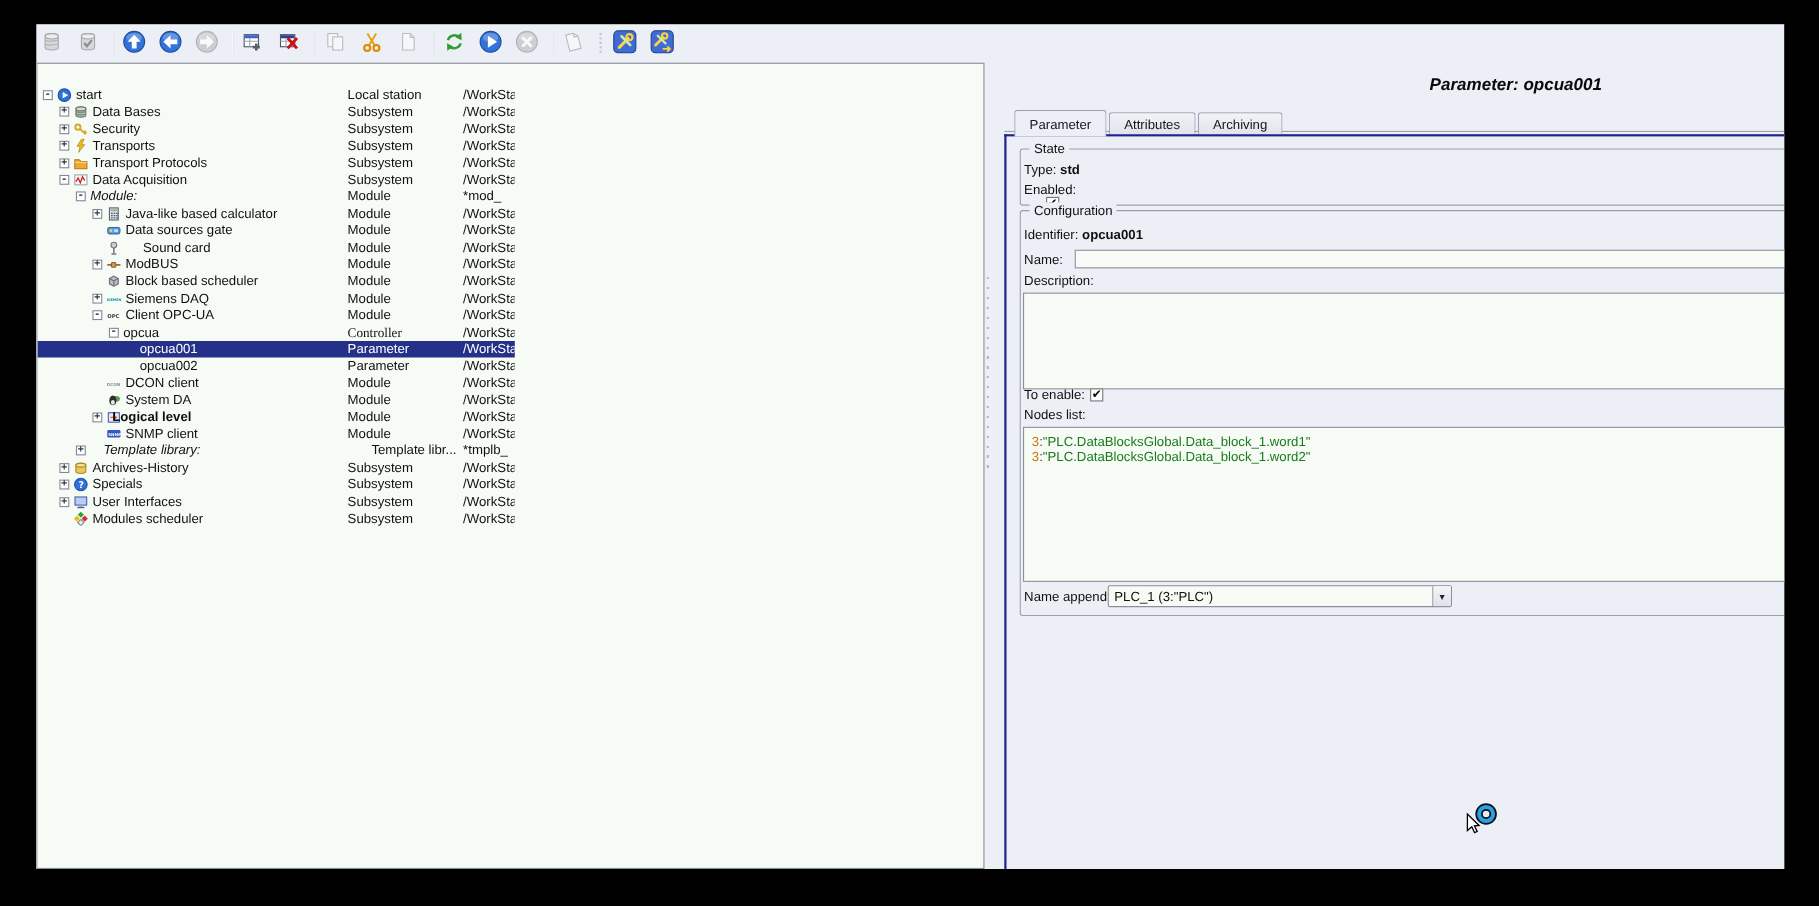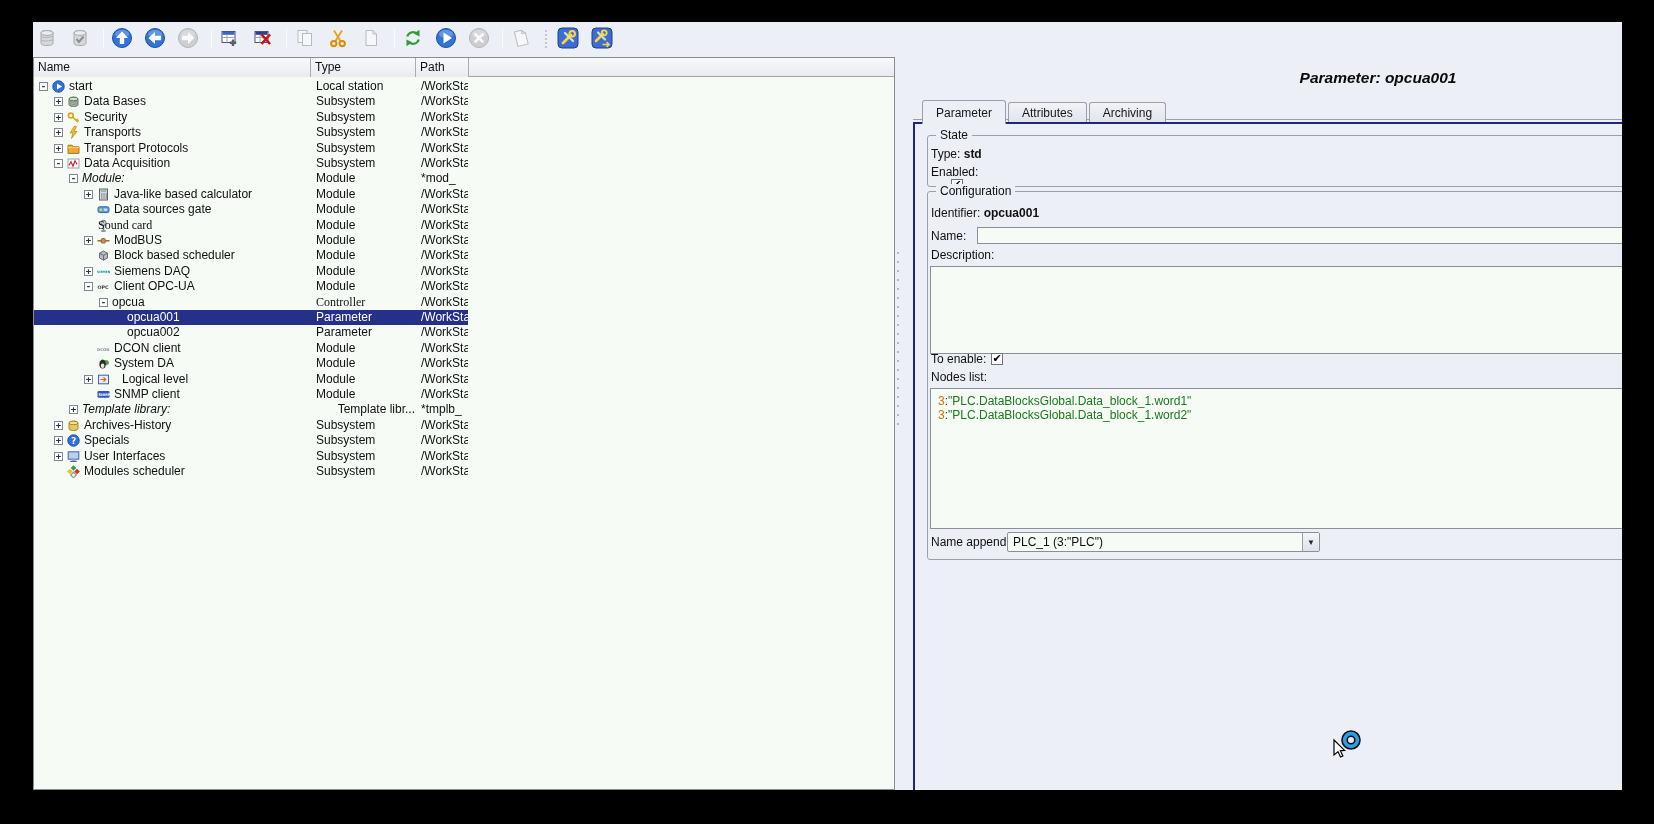--- a/index.html
+++ b/index.html
@@ -200,25 +200,20 @@
               <rect x="2" y="2" width="20" height="20" rx="4" fill="#3e6cd4" stroke="#1c3f8a"></rect>
               <path d="M6 15 L13 8" stroke="#ffd23e" stroke-width="2.6" stroke-linecap="round"></path>
               <circle cx="14.2" cy="6.8" r="2.5" fill="none" stroke="#ffd23e" stroke-width="1.8"></circle>
               <path d="M8 6.5 L15 13.5" stroke="#cfe7a8" stroke-width="2.2" stroke-linecap="round"></path>
               <path d="M12.5 18.5 h6.5 m-2.4 -2.4 l2.4 2.4 l-2.4 2.4" stroke="#ffd23e" stroke-width="1.6" fill="none"></path>
             </svg></span>
         </div>
       </div>
 
     <div class="tree">
-      <div class="thead">
-        <div class="thsec" style="left:0;width:277px;">Name</div>
-        <div class="thsec" style="left:277px;width:105px;">Type</div>
-        <div class="thsec" style="left:382px;width:53px;">Path</div>
-      </div>
       <div class="trows" id="treeRows">
           <div class="trow" style="top: 2px;">
             <div class="cell c-name">
               <span class="exp" style="left: 5px;">-</span>
               <span class="ticon" style="left: 18px;"><svg width="13" height="13" viewBox="0 0 13 13">
                   <circle cx="6.5" cy="6.5" r="5.7" fill="#2f72d8" stroke="#1a4ea8"></circle>
                   <polygon points="5,3.6 10,6.5 5,9.4" fill="#fff"></polygon>
                 </svg></span>
               <span class="tlabel" style="left: 35px;">start</span>
             </div>
@@ -317,21 +312,21 @@
             </div>
             <div class="cell c-type" style="padding-left: 5px;">Module</div>
             <div class="cell c-path" style="padding-left: 5px;">/WorkStation...</div>
           </div>
           <div class="trow" style="top: 140.6px;">
             <div class="cell c-name">
               <span class="ticon" style="left: 63px;"><svg width="13" height="13" viewBox="0 0 13 13">
                   <circle cx="6.5" cy="3.8" r="2.6" fill="#c8ccd4" stroke="#70757e"></circle>
                   <path d="M6.5 6.4 V11 M4.3 12 h4.4" stroke="#70757e" stroke-width="1.4" fill="none"></path>
                 </svg></span>
-              <span class="tlabel" style="left: 64px; font-family: Liberation Serif, serif;">Sound card</span>
+              <span class="tlabel" style="left: 96px;">Sound card</span>
             </div>
             <div class="cell c-type" style="padding-left: 5px;">Module</div>
             <div class="cell c-path" style="padding-left: 5px;">/WorkStation...</div>
           </div>
           <div class="trow" style="top: 156px;">
             <div class="cell c-name">
               <span class="exp" style="left: 50px;">+</span>
               <span class="ticon" style="left: 63px;"><svg width="13" height="13" viewBox="0 0 13 13">
                   <path d="M0.5 6.8 h4 M8.5 6.8 h4" stroke="#9a6a30" stroke-width="1.6"></path>
                   <rect x="4.3" y="4.6" width="4" height="4.4" rx="1" fill="#c89858" stroke="#8a6028"></rect>
@@ -419,40 +414,40 @@
             <div class="cell c-type" style="padding-left: 5px;">Module</div>
             <div class="cell c-path" style="padding-left: 5px;">/WorkStation...</div>
           </div>
           <div class="trow" style="top: 294.6px;">
             <div class="cell c-name">
               <span class="exp" style="left: 50px;">+</span>
               <span class="ticon" style="left: 63px;"><svg width="13" height="13" viewBox="0 0 13 13">
                   <rect x="1.5" y="2.2" width="10" height="8.6" fill="#e8ecf8" stroke="#4a5fae"></rect>
                   <path d="M3.5 6.5 h5.2 m-2.2 -2.2 l2.2 2.2 l-2.2 2.2" stroke="#d06820" fill="none" stroke-width="1.2"></path>
                 </svg></span>
-              <span class="tlabel" style="left: 88px;">Logical level</span>
+              <span class="tlabel" style="left: 68px; font-weight: bold;">Logical level</span>
             </div>
             <div class="cell c-type" style="padding-left: 5px;">Module</div>
             <div class="cell c-path" style="padding-left: 5px;">/WorkStation...</div>
           </div>
           <div class="trow" style="top: 310px;">
             <div class="cell c-name">
               <span class="ticon" style="left: 63px;"><svg width="13" height="13" viewBox="0 0 13 13">
                   <rect x="0.5" y="3" width="12" height="6.8" rx="1.2" fill="#3058c8"></rect>
                   <text x="1.4" y="8.3" font-size="3.6" font-weight="bold" fill="#fff" font-family="DejaVu Sans">SNMP</text>
                 </svg></span>
               <span class="tlabel" style="left: 80px;">SNMP client</span>
             </div>
             <div class="cell c-type" style="padding-left: 5px;">Module</div>
             <div class="cell c-path" style="padding-left: 5px;">/WorkStation...</div>
           </div>
           <div class="trow" style="top: 325.4px;">
             <div class="cell c-name">
               <span class="exp" style="left: 35px;">+</span>
-              <span class="tlabel it" style="left: 48px; font-style: italic;">Template library:</span>
+              <span class="tlabel it" style="left: 60px; font-style: italic;">Template library:</span>
             </div>
             <div class="cell c-type" style="padding-left: 5px; text-align: right;">Template libr...</div>
             <div class="cell c-path" style="padding-left: 5px;">*tmplb_</div>
           </div>
           <div class="trow" style="top: 340.8px;">
             <div class="cell c-name">
               <span class="exp" style="left: 20px;">+</span>
               <span class="ticon" style="left: 33px;"><svg width="13" height="13" viewBox="0 0 13 13">
                   <path d="M2 4 Q2 2 6.5 2 Q11 2 11 4 L11 9.5 Q11 11.5 6.5 11.5 Q2 11.5 2 9.5 Z" fill="#e8c860" stroke="#a88820"></path>
                   <ellipse cx="6.5" cy="4" rx="4.5" ry="1.7" fill="#f8e49a" stroke="#a88820"></ellipse>

